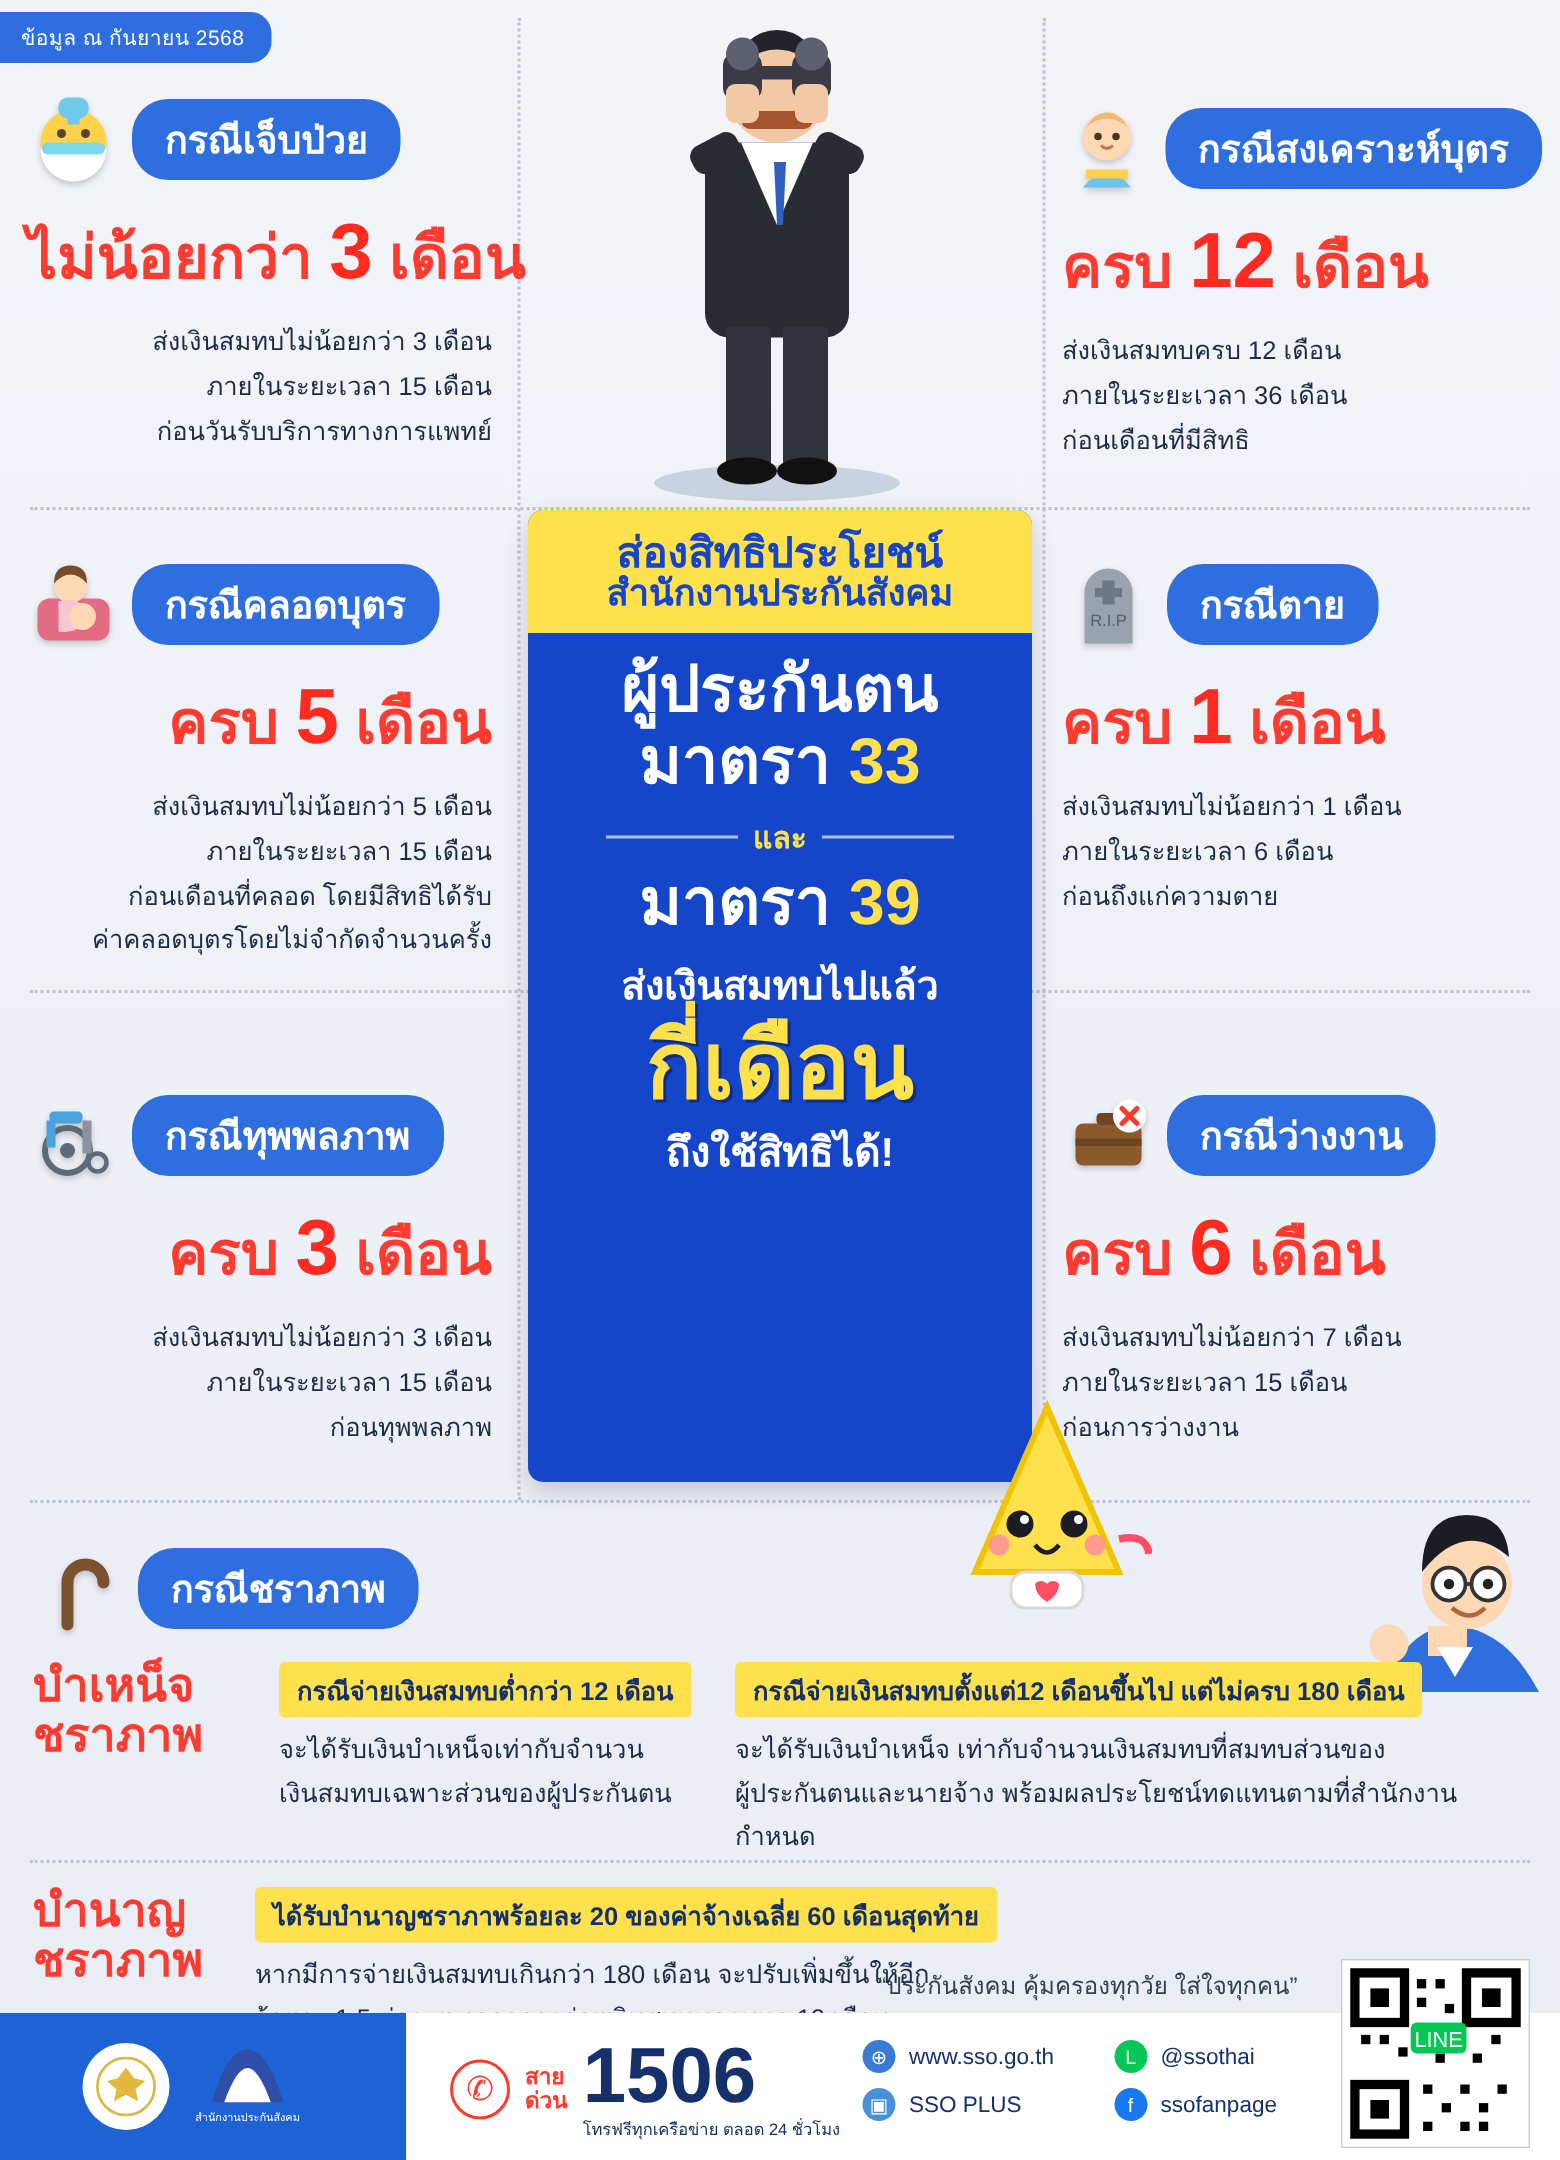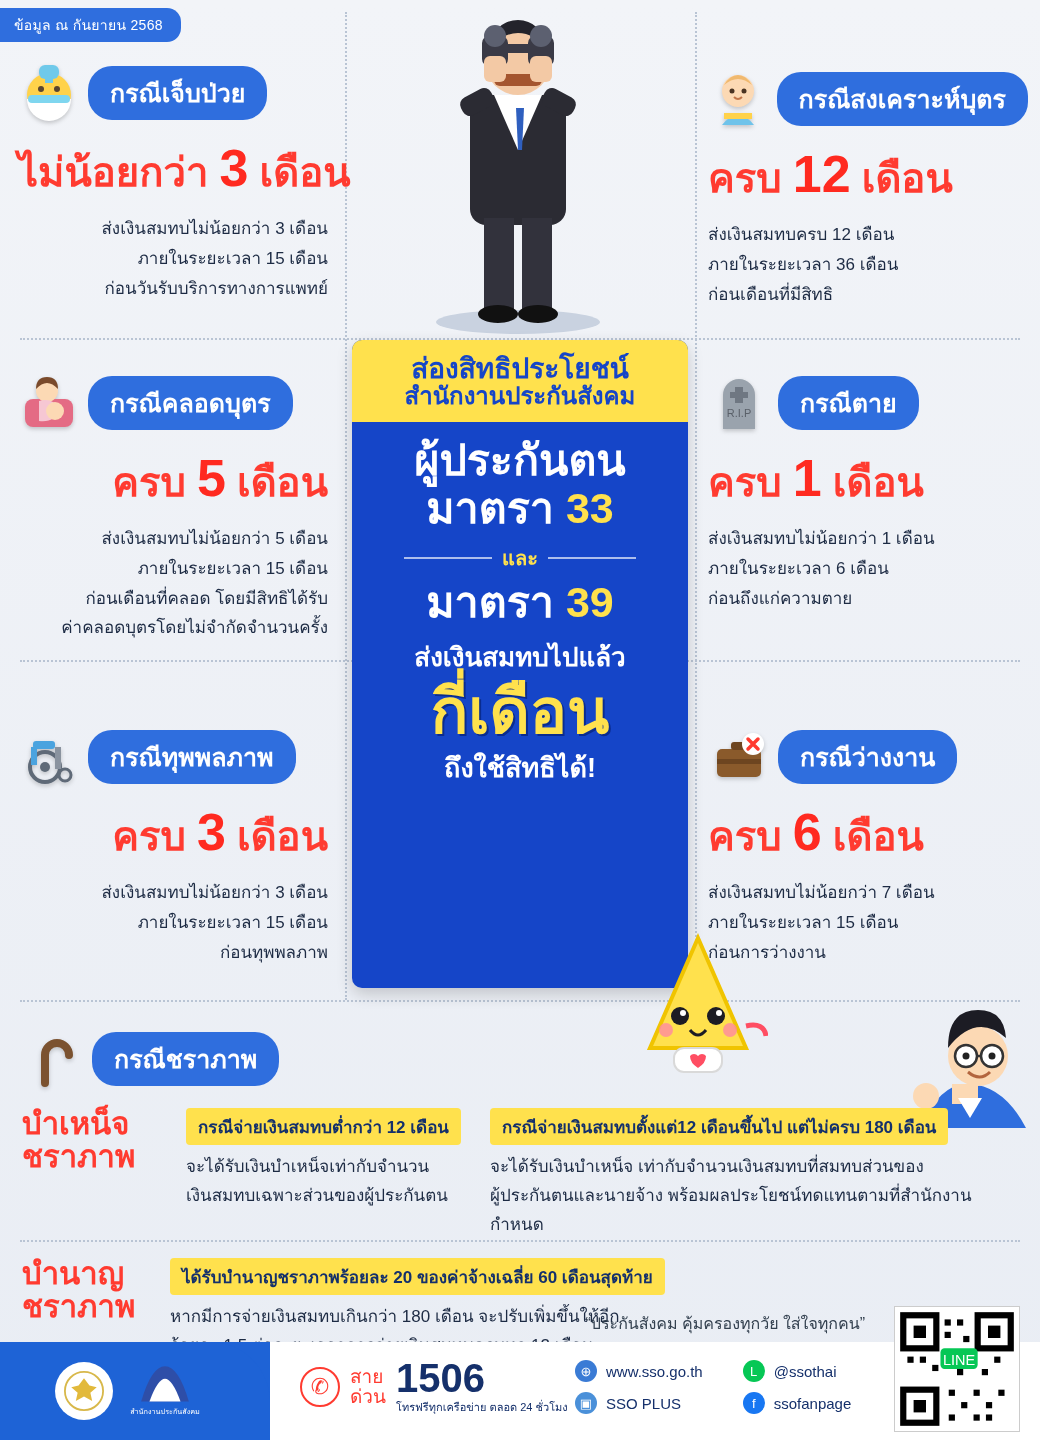--- a/index.html
+++ b/index.html
@@ -118,22 +118,22 @@
     position: absolute; left: 0; bottom: 0; width: 1040px; height: 98px;
     background: linear-gradient(90deg,#1e63d6 0%, #1e63d6 26%, #ffffff 26%, #ffffff 100%);
   }
   .footer-left { position: absolute; left: 0; top: 0; width: 270px; height: 98px;
     background: #1e63d6; display: flex; align-items: center; gap: 14px; padding-left: 55px;
     border-radius: 0 60px 0 0;
   }
   .logo-circle { width: 58px; height: 58px; border-radius: 50%; background: #fff; display:flex; align-items:center; justify-content:center; font-size: 28px; color:#1e63d6;}
   .hot { position: absolute; left: 300px; top: 16px; display: flex; align-items: center; gap: 10px; }
   .hot .ph { width: 40px; height: 40px; border-radius: 50%; background: #fff; border: 2px solid #ff3b30; display:flex; align-items:center; justify-content:center; color:#ff3b30; font-size: 22px;}
-  .hot .lbl { color: #ff3b30; font-weight: normal; font-size: 19px; line-height: 1.05; }
-  .hot .num { color: #15306b; font-weight: bold; font-size: 40px; line-height: 1; }
+  .hot .lbl { color: #ff3b30; font-weight: bold; font-size: 15px; line-height: 1.05; }
+  .hot .num { color: #15306b; font-weight: bold; font-size: 52px; line-height: 1; }
   .hot .fine { color: #15306b; font-size: 11px; }
   .contacts { position: absolute; left: 575px; top: 18px; font-size: 15px; color: #15306b; }
   .crow { display: flex; align-items: center; gap: 9px; margin-bottom: 10px; }
   .cicon { width: 22px; height: 22px; border-radius: 50%; display:flex; align-items:center; justify-content:center; color:#fff; font-size: 13px;}
   .quote { position: absolute; right: 175px; bottom: 104px; font-size: 16px; color: #33404f; }
   .qr { position: absolute; right: 20px; bottom: 8px; width: 126px; height: 126px; background:#fff; border:1px solid #ccc; }
   .qr-grid { width: 100%; height: 100%; position: relative; }
 </style>
 </head>
 <body>

